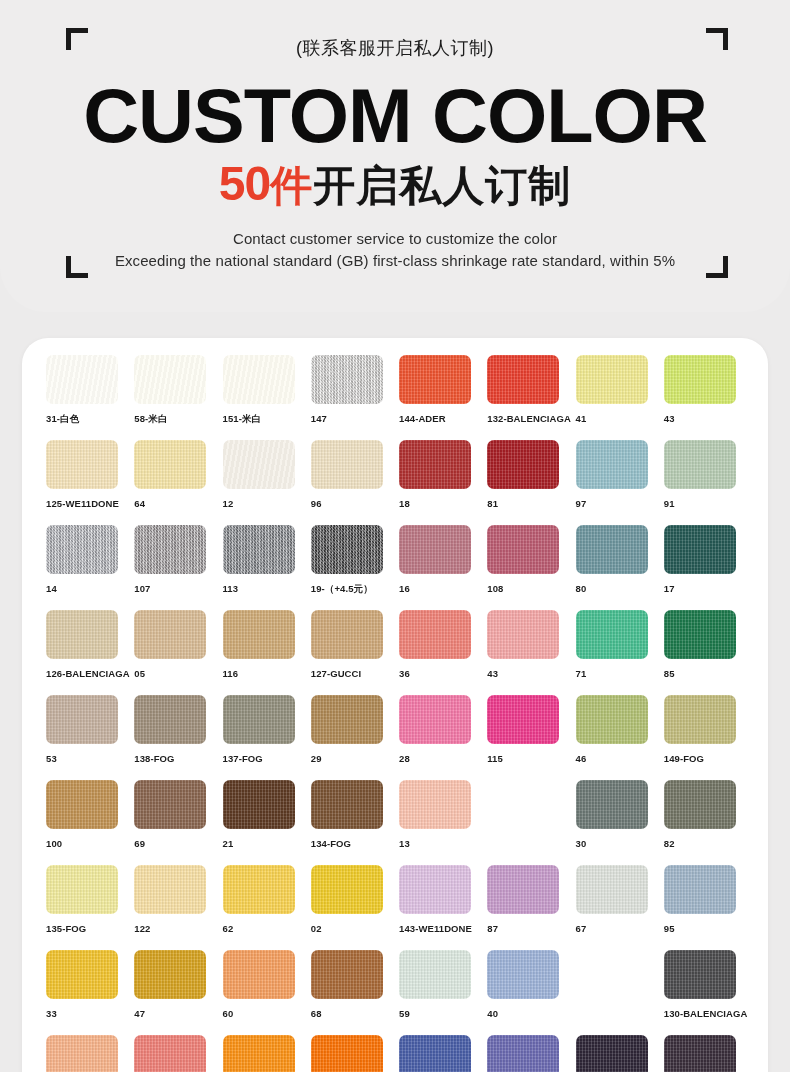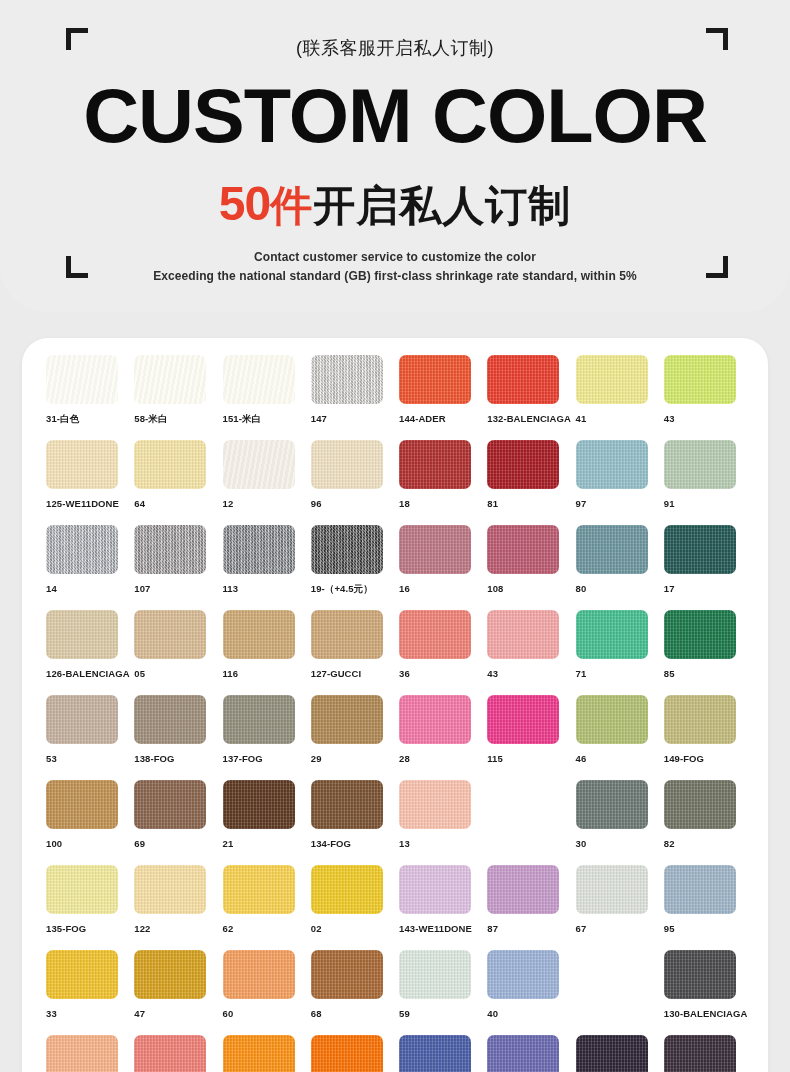--- a/index.html
+++ b/index.html
@@ -50,44 +50,43 @@
     line-height: 80px;
     font-weight: 900;
     letter-spacing: -1px;
     color: #0c0c0c;
     margin-top: 16px;
     transform: scaleX(1.02);
     font-family: "Liberation Sans", "DejaVu Sans", sans-serif;
   }
 
   .promo-line {
-    margin-top: 24px;
+    margin-top: 4px;
     font-size: 42px;
     font-weight: 700;
     line-height: 48px;
     color: #151515;
     letter-spacing: 1px;
   }
   .promo-num {
     color: #e8402a;
     font-size: 48px;
     font-weight: 900;
     letter-spacing: -1px;
   }
   .promo-cn-red {
     color: #e8402a;
     font-weight: 700;
   }
 
   .en-line {
-    font-size: 12px;
+    font-size: 15px;
     color: #2e2e2e;
     margin-top: 20px;
     letter-spacing: 0.1px;
-    font-weight: bold;
   }
   .en-line.second { margin-top: 5px; }
 
   
   .panel-wrap {
     padding: 26px 22px 0 22px;
   }
   .panel {
     background: #ffffff;
     border-radius: 26px;

